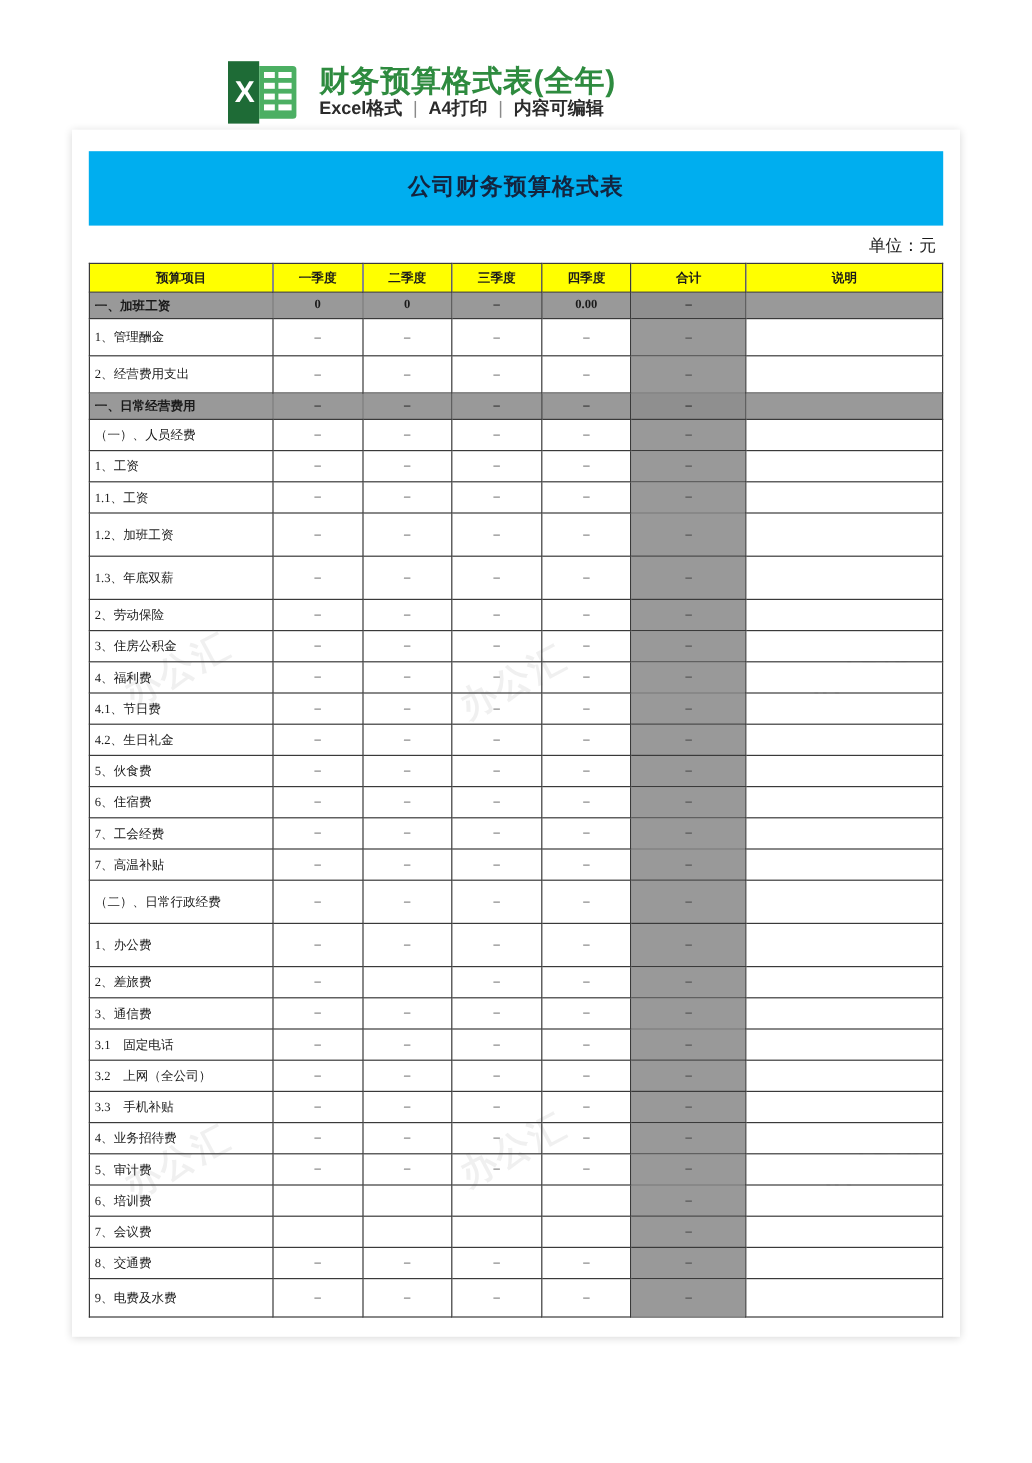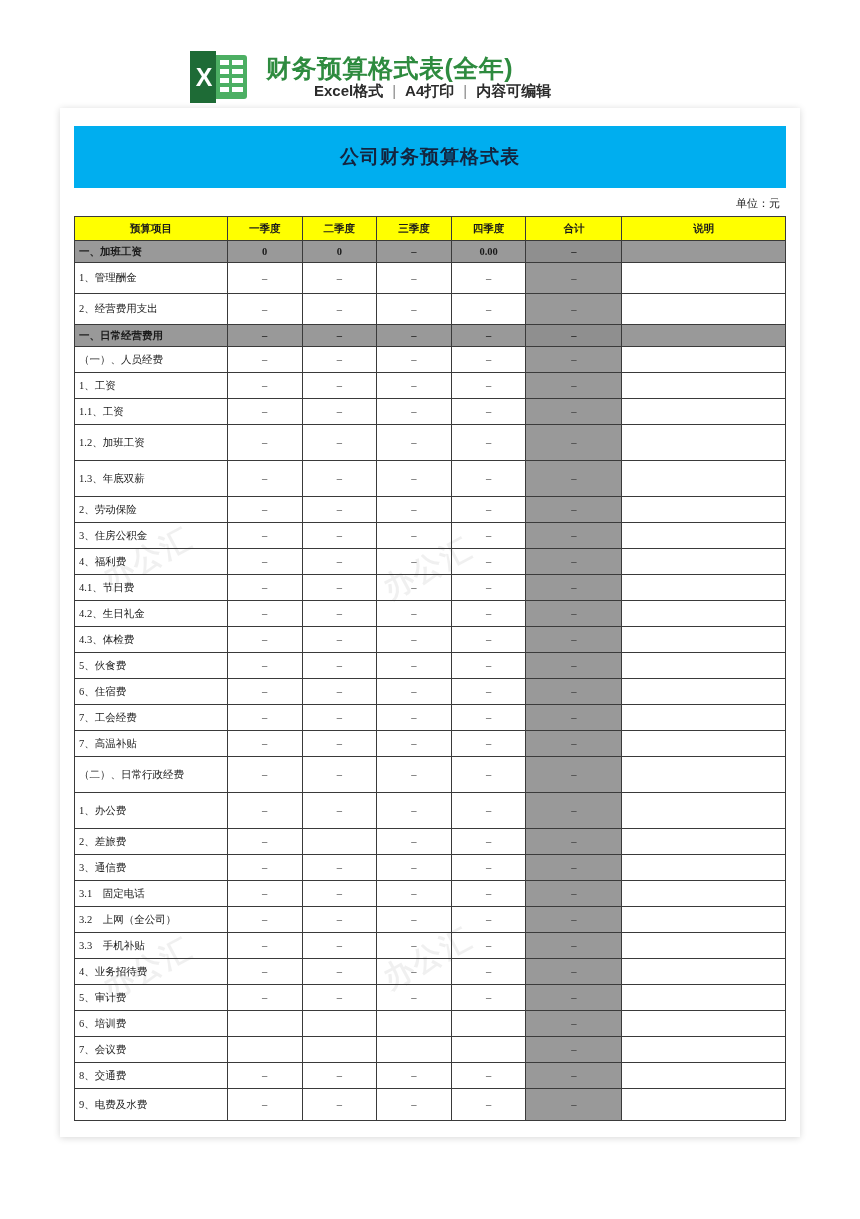--- a/index.html
+++ b/index.html
@@ -67,21 +67,20 @@
     font-weight: bold;
     letter-spacing: 0.5px;
     margin: 0 0 0 0;
     line-height: 1.15;
   }
   .doc-sub {
     color: #2b2b2b;
     font-size: 15px;
     font-weight: bold;
     line-height: 1.2;
-    margin-left: 48px;
   }
   .doc-sub .sep {
     color: #8a8a8a;
     font-weight: normal;
     padding: 0 9px;
   }
 
   
   .page-wrap {
     padding: 0 60px;
@@ -116,21 +115,21 @@
     text-align: center;
     color: #13243f;
     font-size: 19px;
     font-weight: bold;
     letter-spacing: 1px;
     position: relative;
     z-index: 2;
   }
   .unit-line {
     text-align: right;
-    font-size: 11px;
+    font-size: 14px;
     color: #1a1a1a;
     font-family: "Liberation Serif", serif;
     padding: 8px 6px 5px 0;
     position: relative;
     z-index: 2;
   }
 
   
   table.budget {
     width: 100%;
@@ -355,29 +354,20 @@
           <tr style="height: 26px;">
             <td class="item lv2">4.2、生日礼金</td>
             <td class="c dash">–</td>
             <td class="c dash">–</td>
             <td class="c dash">–</td>
             <td class="c dash">–</td>
             <td class="total-col">–</td>
             <td class="note"></td>
           </tr>
           <tr style="height: 26px;">
-            <td class="item lv2">4.3、体检费</td>
-            <td class="c dash">–</td>
-            <td class="c dash">–</td>
-            <td class="c dash">–</td>
-            <td class="c dash">–</td>
-            <td class="total-col">–</td>
-            <td class="note"></td>
-          </tr>
-          <tr style="height: 26px;">
             <td class="item lv1">5、伙食费</td>
             <td class="c dash">–</td>
             <td class="c dash">–</td>
             <td class="c dash">–</td>
             <td class="c dash">–</td>
             <td class="total-col">–</td>
             <td class="note"></td>
           </tr>
           <tr style="height: 26px;">
             <td class="item lv1">6、住宿费</td>

